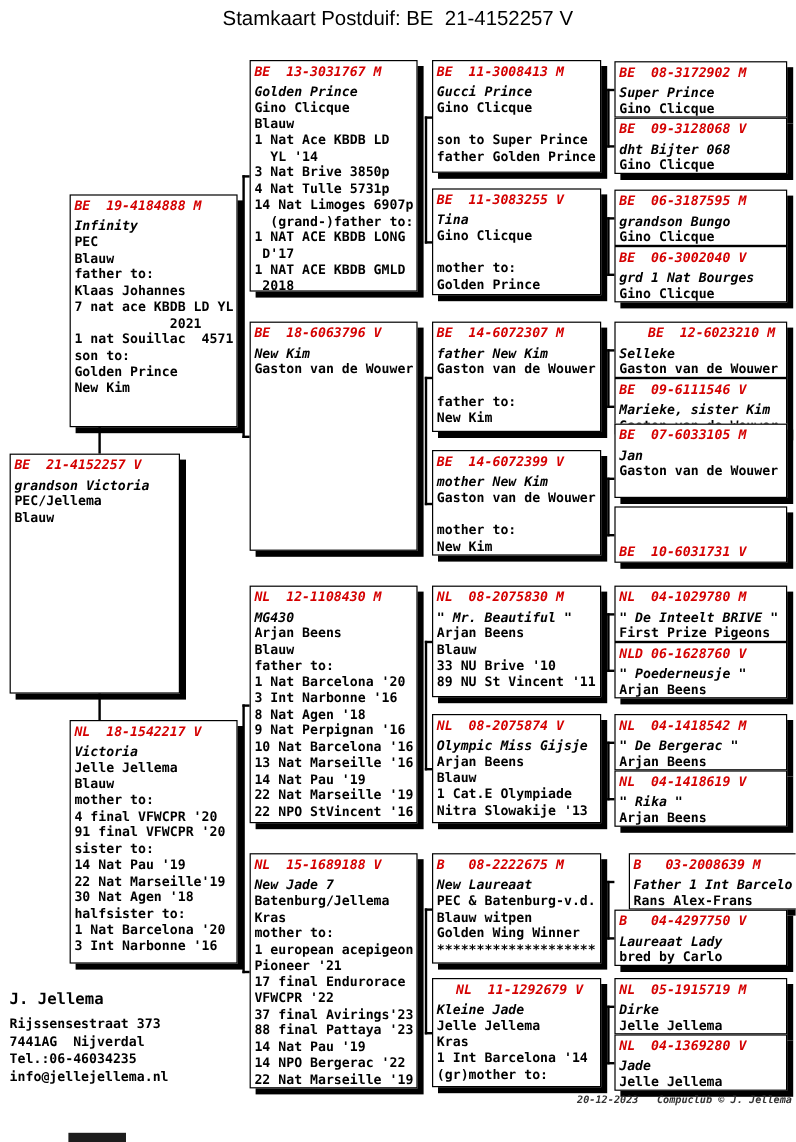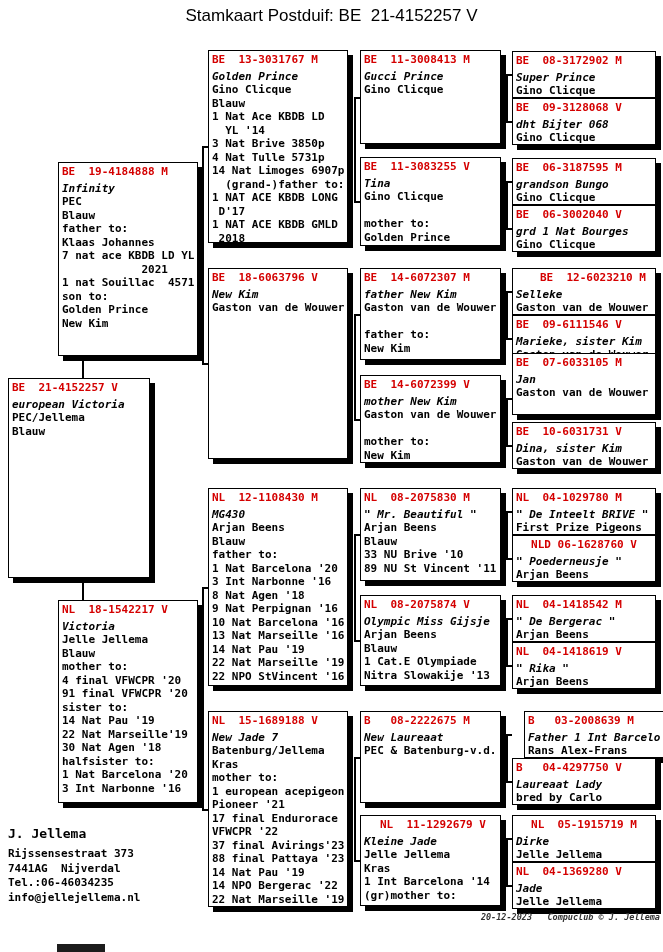--- a/index.html
+++ b/index.html
@@ -11,21 +11,21 @@
   .title {
     position:absolute; top:6px; left:0; width:663px; text-align:center;
     font-family:"Liberation Sans", sans-serif; font-size:17px; white-space:pre;
   }
   .pbox {
     position:absolute; background:#fff; border:1px solid #000;
     box-shadow:5px 5px 0 #000; box-sizing:border-box;
     padding:2px 3px; overflow:hidden;
     font-size:11px; line-height:13.5px; font-weight:bold;
   }
-  .ring  { white-space:pre; margin-bottom:3px; }
+  .ring  { white-space:pre; margin-bottom:3px;font-style:italic; }
   .name  { white-space:pre; font-style:italic; }
   .owner { white-space:pre; }
   .body  { white-space:pre; }
   .bracket {
     position:absolute; box-sizing:border-box; background:transparent;
     border-left:2px solid #000; border-top:2px solid #000; border-bottom:2px solid #000;
   }
   .vline { position:absolute; width:0; border-left:2px solid #000; }
   .breeder-name { position:absolute; left:8px; top:826px; font-size:13px; font-weight:bold; white-space:pre; }
   .breeder-address { position:absolute; left:8px; top:847px; font-size:11px; font-weight:bold; line-height:14.5px; white-space:pre; }
@@ -35,21 +35,21 @@
   }
   .edge-mark { position:absolute; left:57px; top:944px; width:48px; height:8px; background:#1d1d1d; }
 </style>
 </head>
 <body>
 
 <div class="title">Stamkaart Postduif: BE  21-4152257 V</div>
 
 <div class="pbox" style="left:8px;top:378px;width:142px;height:200px">
   <div class="ring" style="color: rgb(212, 0, 0);">BE  21-4152257 V</div>
-  <div class="name">european Victoria</div>
+  <div class="name">grandson Victoria</div>
   <div class="owner">PEC/Jellema</div>
   <div class="body">Blauw</div>
 </div>
 
 <div class="pbox" style="left:58px;top:162px;width:140px;height:194px">
   <div class="ring" style="color: rgb(212, 0, 0);">BE  19-4184888 M</div>
   <div class="name">Infinity</div>
   <div class="owner">PEC</div>
   <div class="body">Blauw
 father to:
@@ -129,20 +129,23 @@
 88 final Pattaya '23
 14 Nat Pau '19
 14 NPO Bergerac '22
 22 Nat Marseille '19</div>
 </div>
 
 <div class="pbox" style="left:360px;top:50px;width:141px;height:94px">
   <div class="ring" style="color: rgb(212, 0, 0);">BE  11-3008413 M</div>
   <div class="name">Gucci Prince</div>
   <div class="owner">Gino Clicque</div>
+  <div class="body">
+son to Super Prince
+father Golden Prince</div>
 </div>
 <div class="pbox" style="left:360px;top:157px;width:141px;height:89px">
   <div class="ring" style="color: rgb(212, 0, 0);">BE  11-3083255 V</div>
   <div class="name">Tina</div>
   <div class="owner">Gino Clicque</div>
   <div class="body">
 mother to:
 Golden Prince</div>
 </div>
 <div class="pbox" style="left:360px;top:268px;width:141px;height:92px">
@@ -174,20 +177,23 @@
   <div class="name">Olympic Miss Gijsje</div>
   <div class="owner">Arjan Beens</div>
   <div class="body">Blauw
 1 Cat.E Olympiade
 Nitra Slowakije '13</div>
 </div>
 <div class="pbox" style="left:360px;top:711px;width:141px;height:92px">
   <div class="ring" style="color: rgb(212, 0, 0);">B   08-2222675 M</div>
   <div class="name">New Laureaat</div>
   <div class="owner">PEC &amp; Batenburg-v.d.</div>
+  <div class="body">Blauw witpen
+Golden Wing Winner
+********************</div>
 </div>
 <div class="pbox" style="left:360px;top:815px;width:141px;height:91px">
   <div class="ring" style="color: rgb(212, 0, 0); padding-left: 16px;">NL  11-1292679 V</div>
   <div class="name">Kleine Jade</div>
   <div class="owner">Jelle Jellema</div>
   <div class="body">Kras
 1 Int Barcelona '14
 (gr)mother to:</div>
 </div>
 
@@ -220,31 +226,31 @@
   <div class="ring" style="color: rgb(212, 0, 0);">BE  09-6111546 V</div>
   <div class="name">Marieke, sister Kim</div>
   <div class="owner">Gaston van de Wouwer</div>
 </div>
 <div class="pbox" style="left:512px;top:353px;width:144px;height:62px">
   <div class="ring" style="color: rgb(212, 0, 0);">BE  07-6033105 M</div>
   <div class="name">Jan</div>
   <div class="owner">Gaston van de Wouwer</div>
 </div>
 <div class="pbox" style="left:512px;top:422px;width:144px;height:47px">
-  <div class="ring" style="color: rgb(212, 0, 0);">BE  10-6031731 V</div>
+  <div class="ring" style="color: rgb(212, 0, 0); margin-top: 28px;">BE  10-6031731 V</div>
   <div class="name">Dina, sister Kim</div>
   <div class="owner">Gaston van de Wouwer</div>
 </div>
 <div class="pbox" style="left:512px;top:488px;width:144px;height:47px">
   <div class="ring" style="color: rgb(212, 0, 0);">NL  04-1029780 M</div>
   <div class="name">" De Inteelt BRIVE "</div>
   <div class="owner">First Prize Pigeons</div>
 </div>
 <div class="pbox" style="left:512px;top:535px;width:144px;height:47px">
-  <div class="ring" style="color: rgb(212, 0, 0); text-align: center;">NLD 06-1628760 V</div>
+  <div class="ring" style="color: rgb(212, 0, 0);">NLD 06-1628760 V</div>
   <div class="name">" Poederneusje "</div>
   <div class="owner">Arjan Beens</div>
 </div>
 <div class="pbox" style="left:512px;top:595px;width:144px;height:47px">
   <div class="ring" style="color: rgb(212, 0, 0);">NL  04-1418542 M</div>
   <div class="name">" De Bergerac "</div>
   <div class="owner">Arjan Beens</div>
 </div>
 <div class="pbox" style="left:512px;top:642px;width:144px;height:47px">
   <div class="ring" style="color: rgb(212, 0, 0);">NL  04-1418619 V</div>
@@ -255,21 +261,21 @@
   <div class="ring" style="color: rgb(212, 0, 0);">B   03-2008639 M</div>
   <div class="name">Father 1 Int Barcelo</div>
   <div class="owner">Rans Alex-Frans</div>
 </div>
 <div class="pbox" style="left:512px;top:758px;width:144px;height:47px">
   <div class="ring" style="color: rgb(212, 0, 0);">B   04-4297750 V</div>
   <div class="name">Laureaat Lady</div>
   <div class="owner">bred by Carlo</div>
 </div>
 <div class="pbox" style="left:512px;top:815px;width:144px;height:47px">
-  <div class="ring" style="color: rgb(212, 0, 0); text-align: center;">NL  05-1915719 M</div>
+  <div class="ring" style="color: rgb(212, 0, 0);">NL  05-1915719 M</div>
   <div class="name">Dirke</div>
   <div class="owner">Jelle Jellema</div>
 </div>
 <div class="pbox" style="left:512px;top:862px;width:144px;height:47px">
   <div class="ring" style="color: rgb(212, 0, 0);">NL  04-1369280 V</div>
   <div class="name">Jade</div>
   <div class="owner">Jelle Jellema</div>
 </div>
 
 <div class="vline" style="left:82px;top:356px;height:22px"></div>

